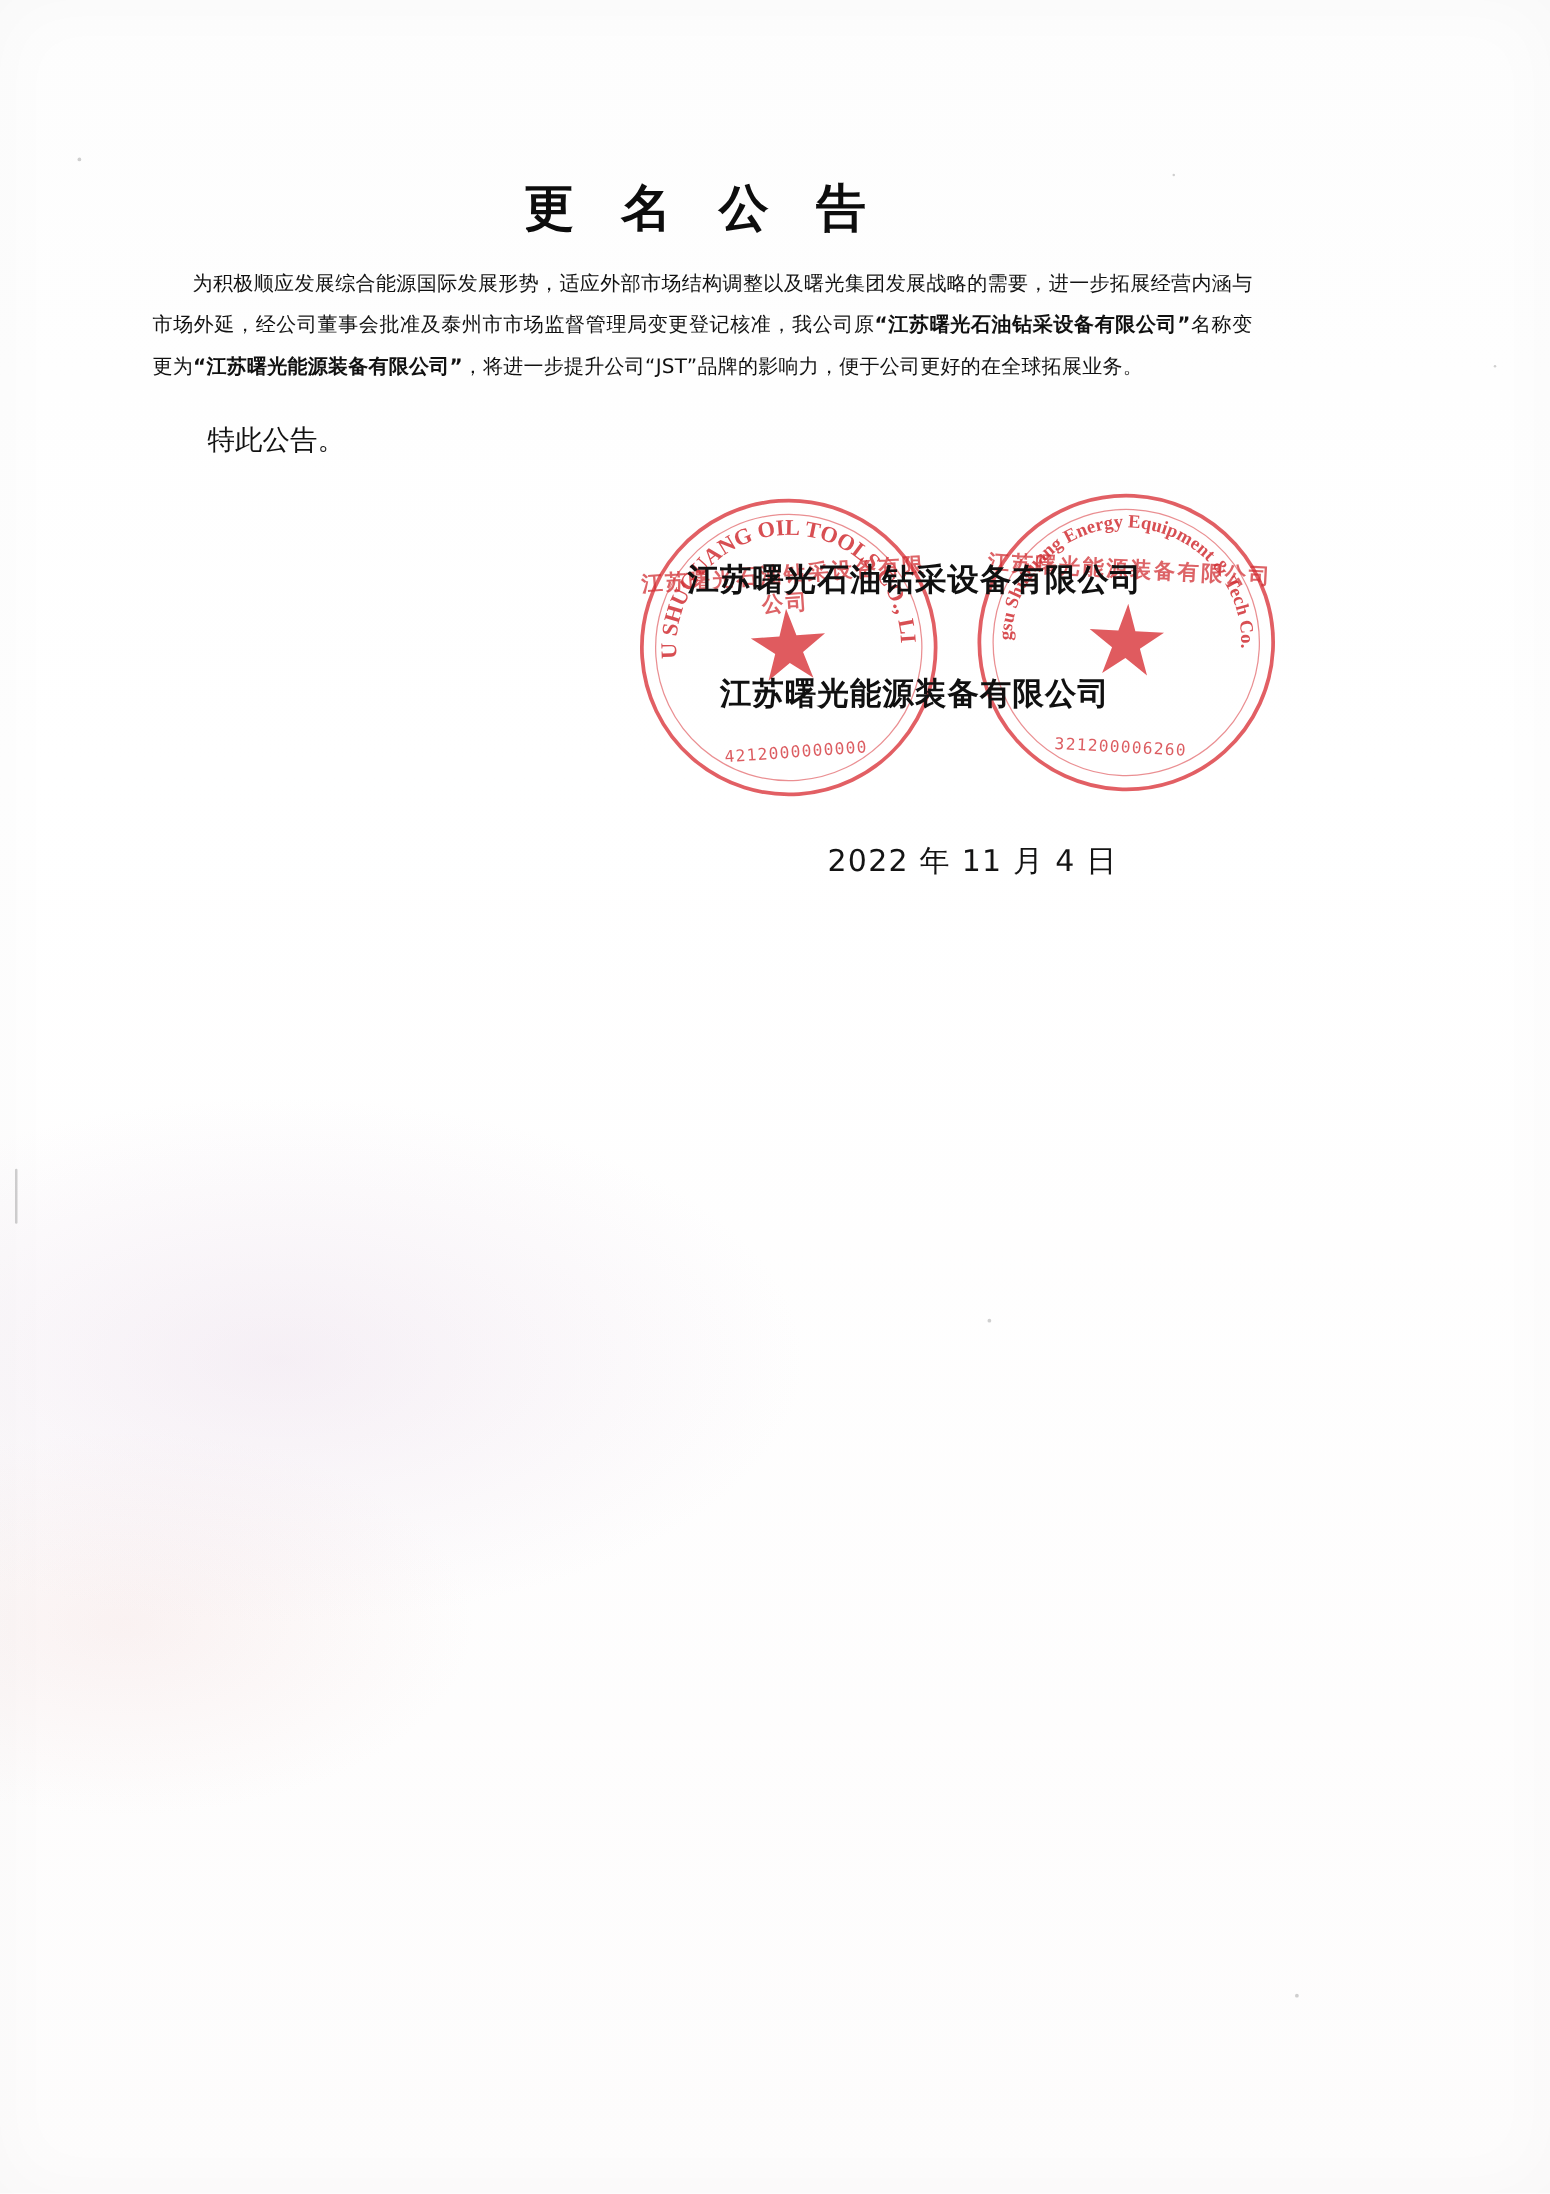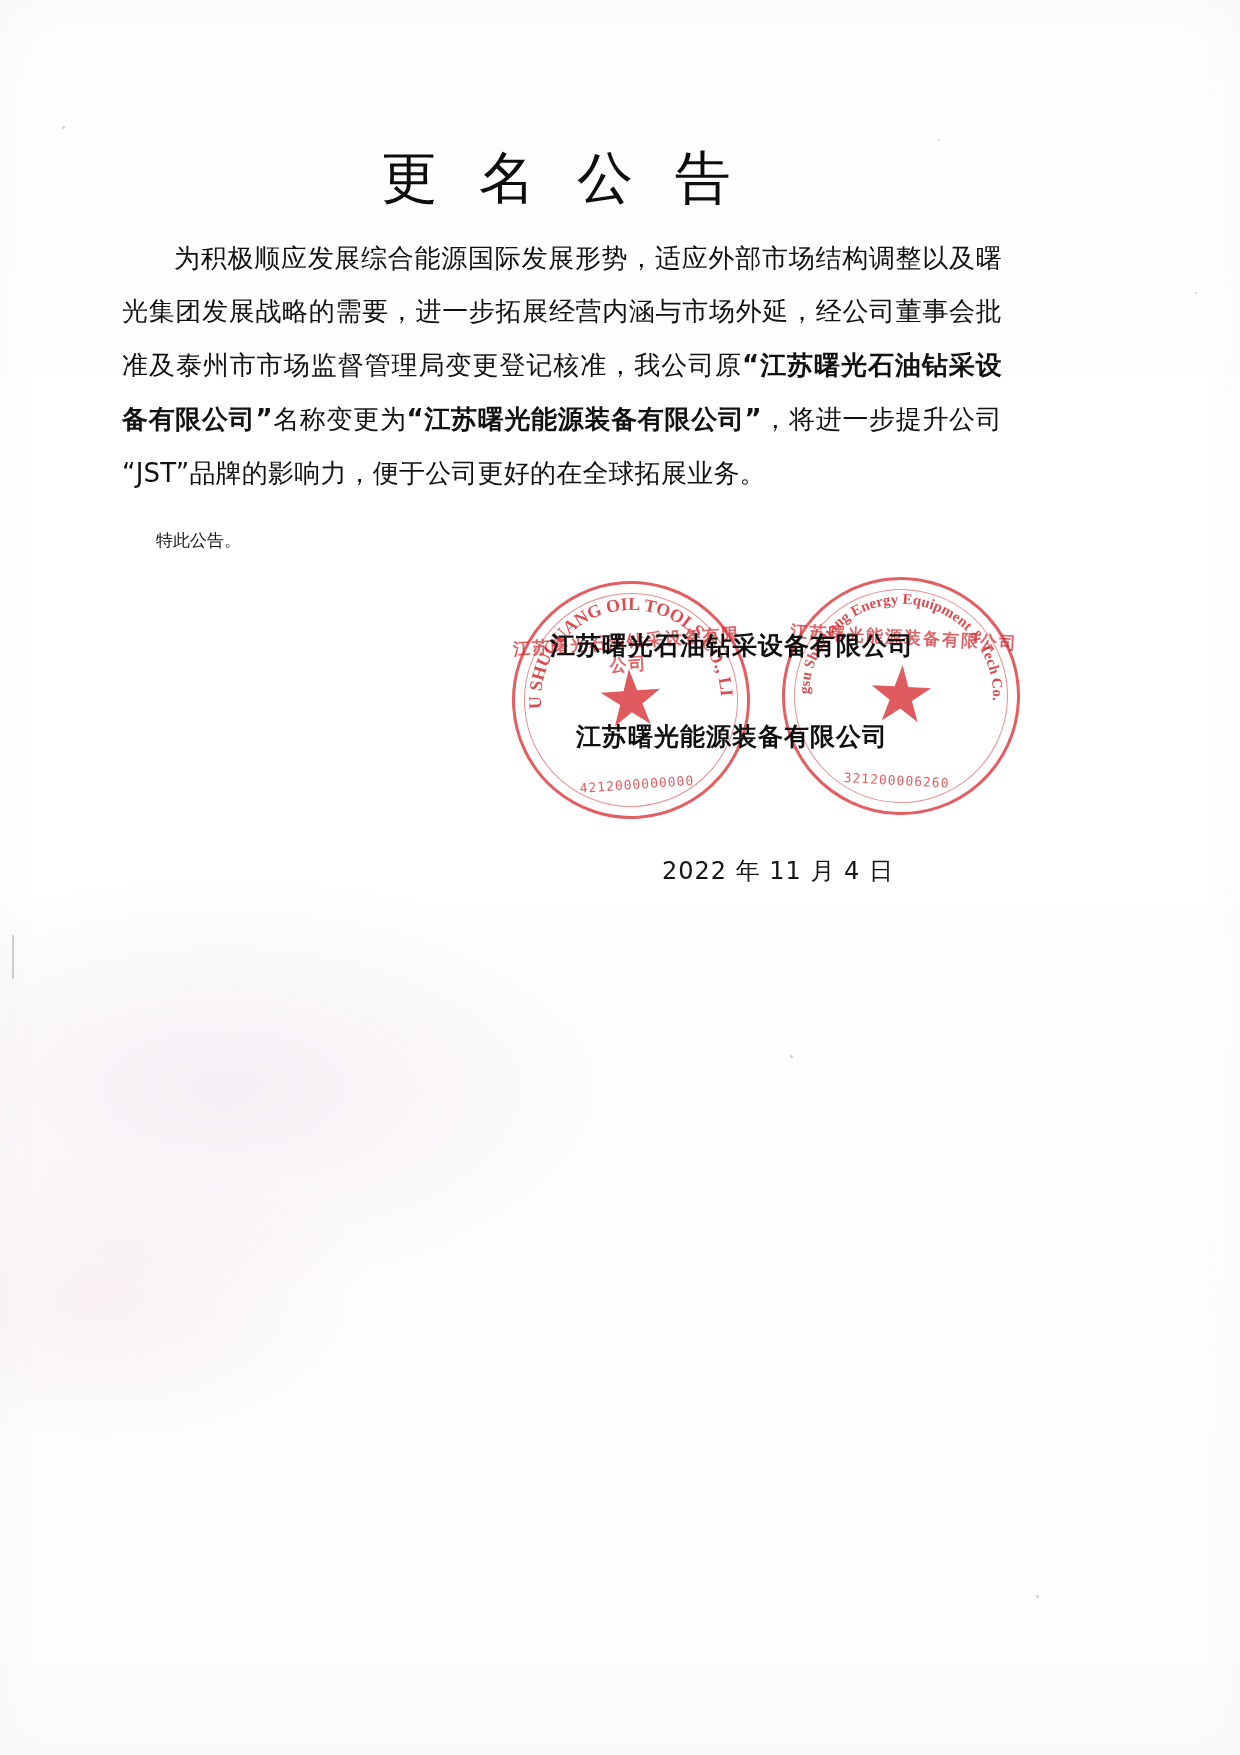--- a/index.html
+++ b/index.html
@@ -52,49 +52,49 @@
     text-align: center;
   }
   .title-line1 {
     font-size: 40px;
     font-weight: bold;
     letter-spacing: 9px;
     line-height: 1.35;
     color: #0d0d0d;
   }
   .title-line2 {
-    font-size: 56px;
-    font-weight: normal;
+    font-size: 40px;
+    font-weight: bold;
     letter-spacing: 12px;
     line-height: 1.35;
     margin-top: 50px;
     color: #0d0d0d;
   }
 
   .salutation {
     margin-top: 78px;
     font-size: 22.5px;
     line-height: 1.9;
     letter-spacing: 0.2px;
   }
 
   p.body-para {
-    font-size: 26px;
+    font-size: 16px;
     line-height: 2.07;
     text-align: justify;
     text-justify: inter-ideograph;
     margin: 16px 0 0 0;
     text-indent: 2em;
     letter-spacing: 0.2px;
   }
   p.body-para.tight { margin-top: 13px; }
   .bold { font-weight: bold; }
 
   .closing {
-    font-size: 17px;
+    font-size: 22px;
     line-height: 2.0;
     margin-top: 22px;
     text-indent: 2em;
   }
 
   
   .sign-area {
     position: relative;
     height: 300px;
     margin-top: 14px;

